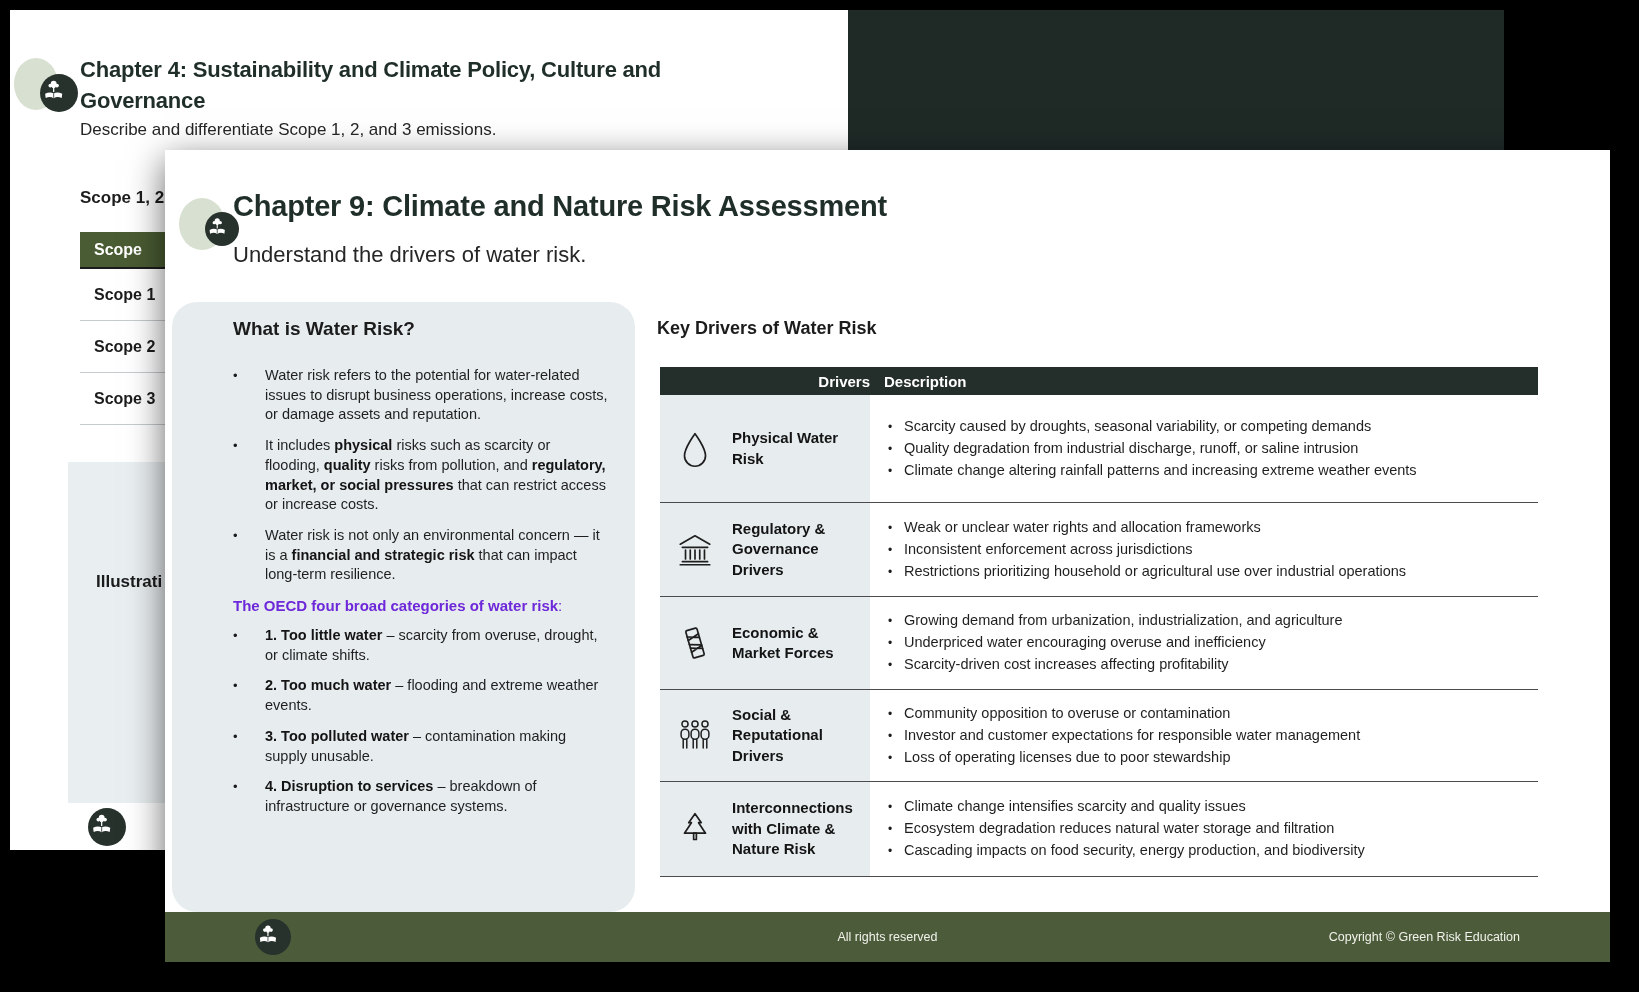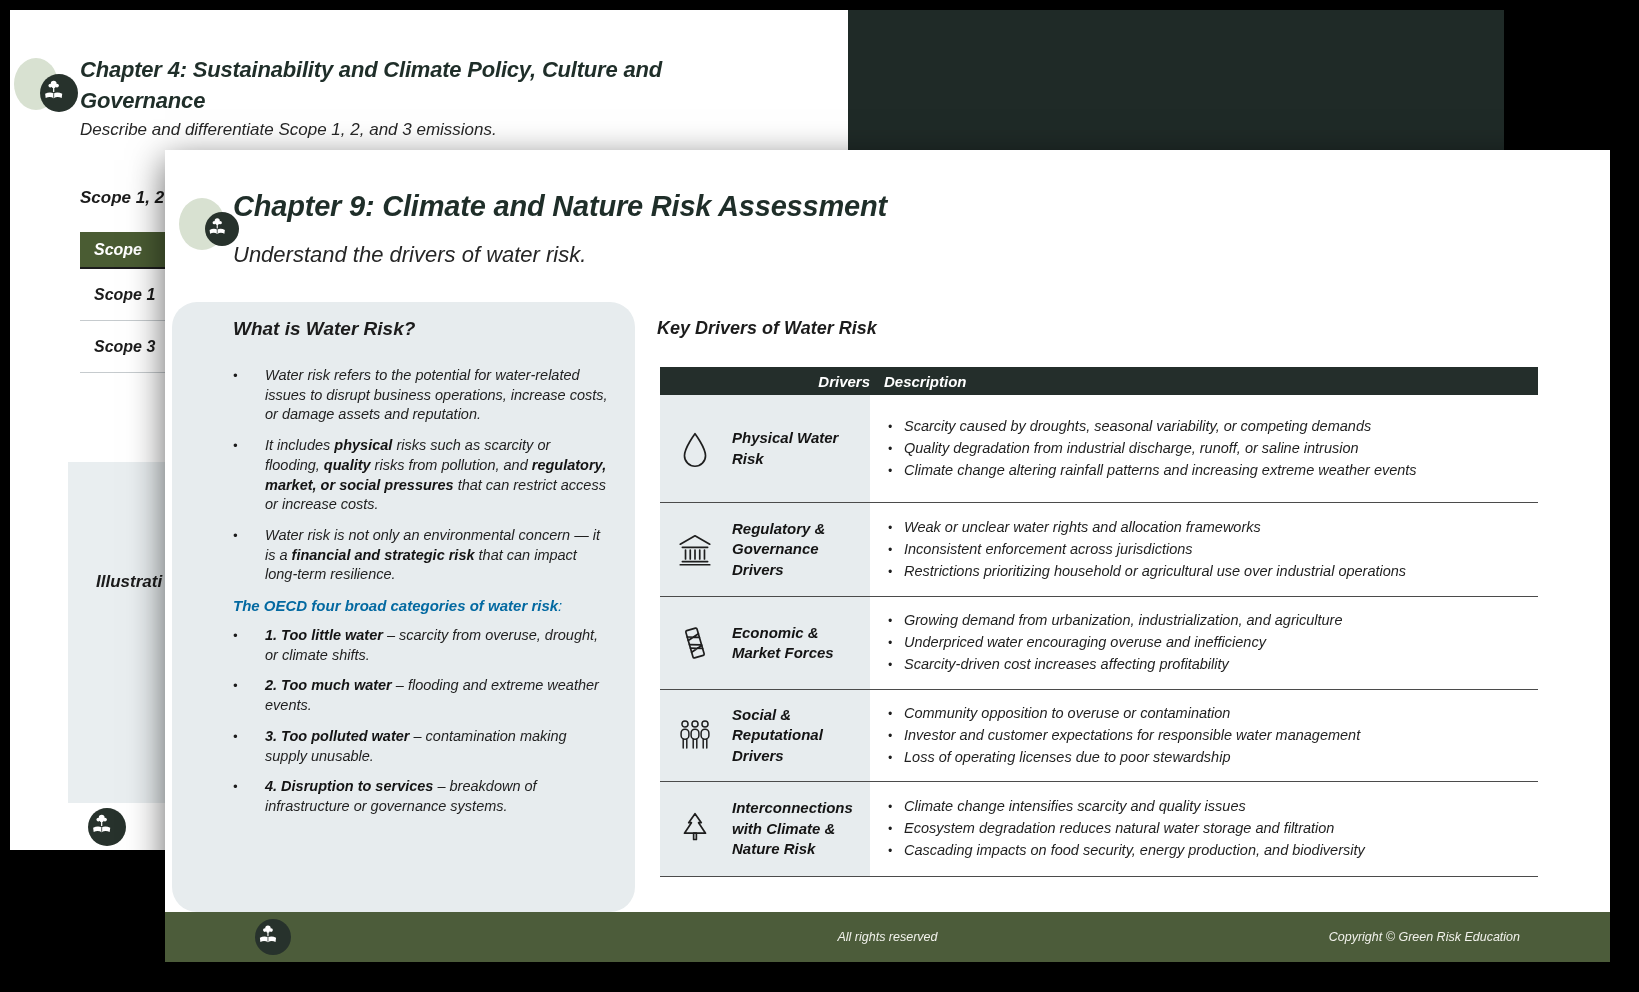--- a/index.html
+++ b/index.html
@@ -1,18 +1,18 @@
 <!DOCTYPE html>
 <html><head>
 <meta charset="utf-8">
 <style>
   * { margin:0; padding:0; box-sizing:border-box; }
   html,body { background:#000; }
   body { font-family:"Liberation Sans", sans-serif; }
-  .canvas { position:relative; width:1639px; height:992px; background:#000; border-radius:26px; overflow:hidden;font-style:italic; }
+  .canvas { position:relative; width:1639px; height:992px; background:#000; border-radius:26px; overflow:hidden; }
 
   .slide { position:absolute; background:#fff; }
   .slide.back  { left:10px;  top:10px;  width:1494px; height:840px; box-shadow:0 4px 18px rgba(0,0,0,.5); }
   .slide.front { left:165px; top:150px; width:1445px; height:812px; box-shadow:0 10px 34px rgba(0,0,0,.6); z-index:2; }
 
   
   .sage { position:absolute; background:#d8e1d1; border-radius:50%; }
   .badge { position:absolute; background:#27322c; border-radius:50%; display:flex; align-items:center; justify-content:center; }
   .badge svg { width:72%; height:72%; }
 
@@ -36,21 +36,21 @@
   .f-title { position:absolute; left:68px; top:40px; font-size:29px; font-weight:700; color:#1f2e29; letter-spacing:-.2px; }
   .f-sub   { position:absolute; left:68px; top:92px; font-size:22px; color:#262626; }
 
   .panel { position:absolute; left:7px; top:152px; width:463px; height:610px; background:#e7ecee; padding:16px 26px 0 61px; overflow:hidden;border-radius:25px; }
   .panel h2 { font-size:19px; font-weight:700; color:#1c1c1c; margin-bottom:26px; }
   .blist { list-style:none; }
   .blist li { display:flex; margin-bottom:11px; }
   .blist .dot { width:32px; flex:none; font-size:13px; color:#1c1c1c; padding-top:2px; }
   .blist .btxt { width:345px; font-size:14.5px; line-height:19.7px; color:#1f1f1f; }
   .blist b { font-weight:700; color:#141414; }
-  .oecd-h { margin-top:12px; margin-bottom:12px; font-size:15px; color:#0369a1; }
+  .oecd-h { margin-top:12px; margin-bottom:12px; font-size:15px; color:#6d28d9; }
   .oecd-h b { font-weight:700; }
 
   .kd-head { position:absolute; left:492px; top:168px; font-size:18px; font-weight:700; color:#1c1c1c; }
   .dtable { position:absolute; left:495px; top:217px; width:878px; }
   .dhead { height:28px; background:#242e2b; display:flex; align-items:center; color:#fff; font-weight:700; font-size:15px; }
   .dhead .h1 { width:210px; padding-left:10px; flex:none;text-align:right; }
   .dhead .h2 { padding-left:14px; }
   .drow { display:flex; border-bottom:1px solid #4b4b4b; }
   .drow:nth-child(1){ height:108px; }
   .drow:nth-child(2){ height:94px; }
@@ -98,20 +98,23 @@
     </h1>
     <p class="b-sub">Describe and differentiate Scope 1, 2, and 3 emissions.</p>
     <div class="b-sect">Scope 1, 2</div>
     <div class="scope-table">
       <div class="scope-head">Scope</div>
       <div>
           <div class="scope-row">
             <span>Scope 1</span>
           </div>
           <div class="scope-row">
+            <span>Scope 2</span>
+          </div>
+          <div class="scope-row">
             <span>Scope 3</span>
           </div>
         </div>
     </div>
     <div class="illus-box">
       <span>Illustrati</span>
     </div>
     <div class="badge b-foot-badge">
       <span><svg viewBox="0 0 40 40">
             <g fill="#ffffff">

